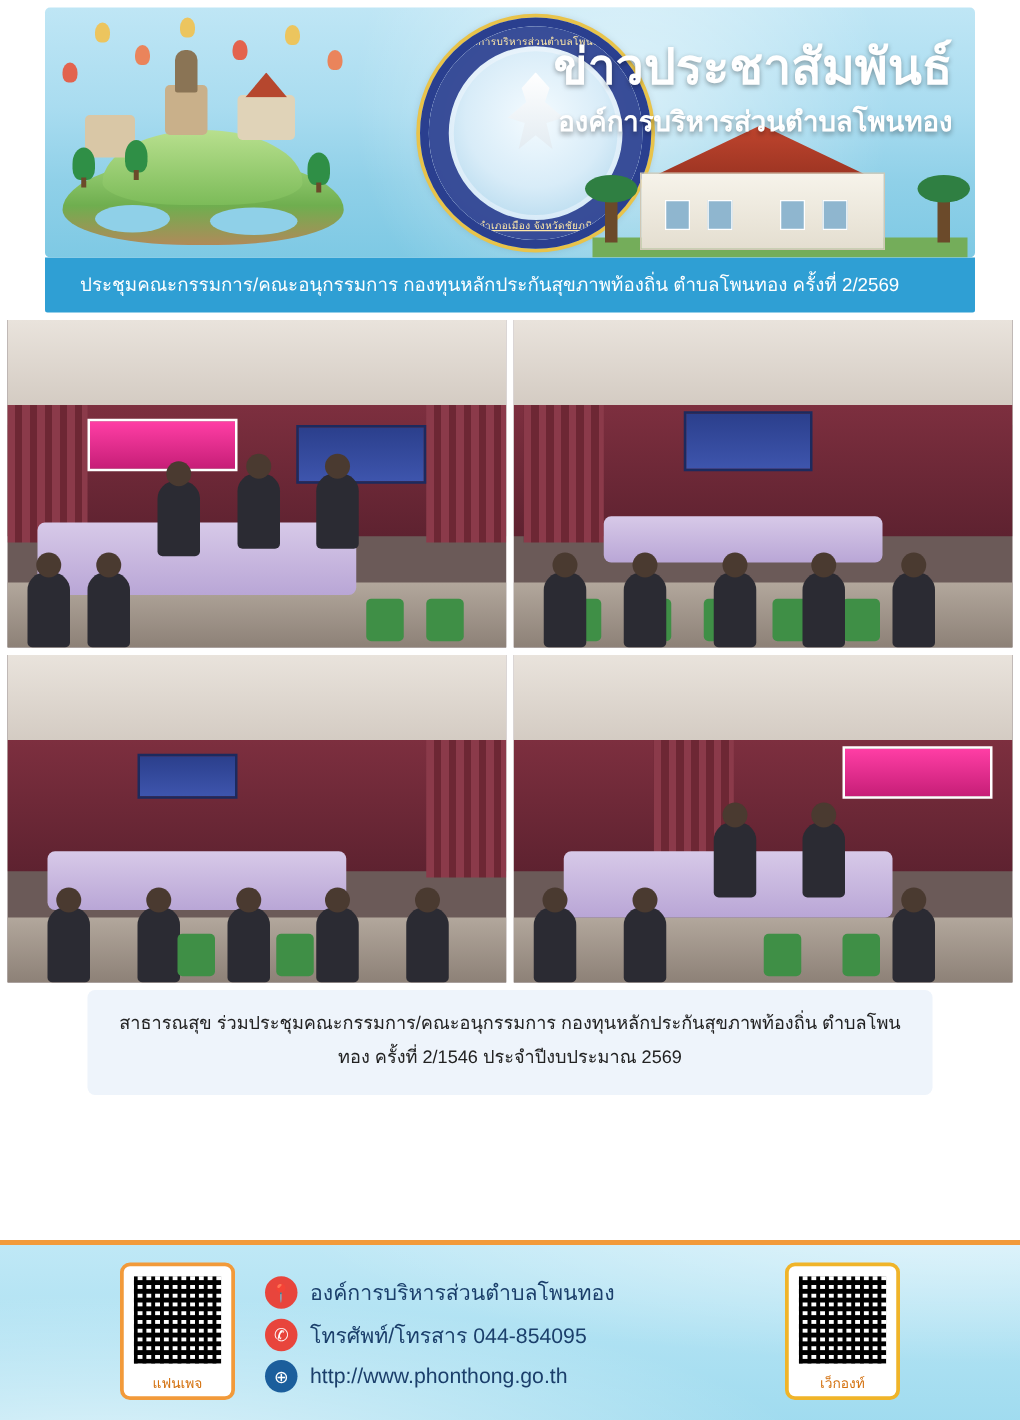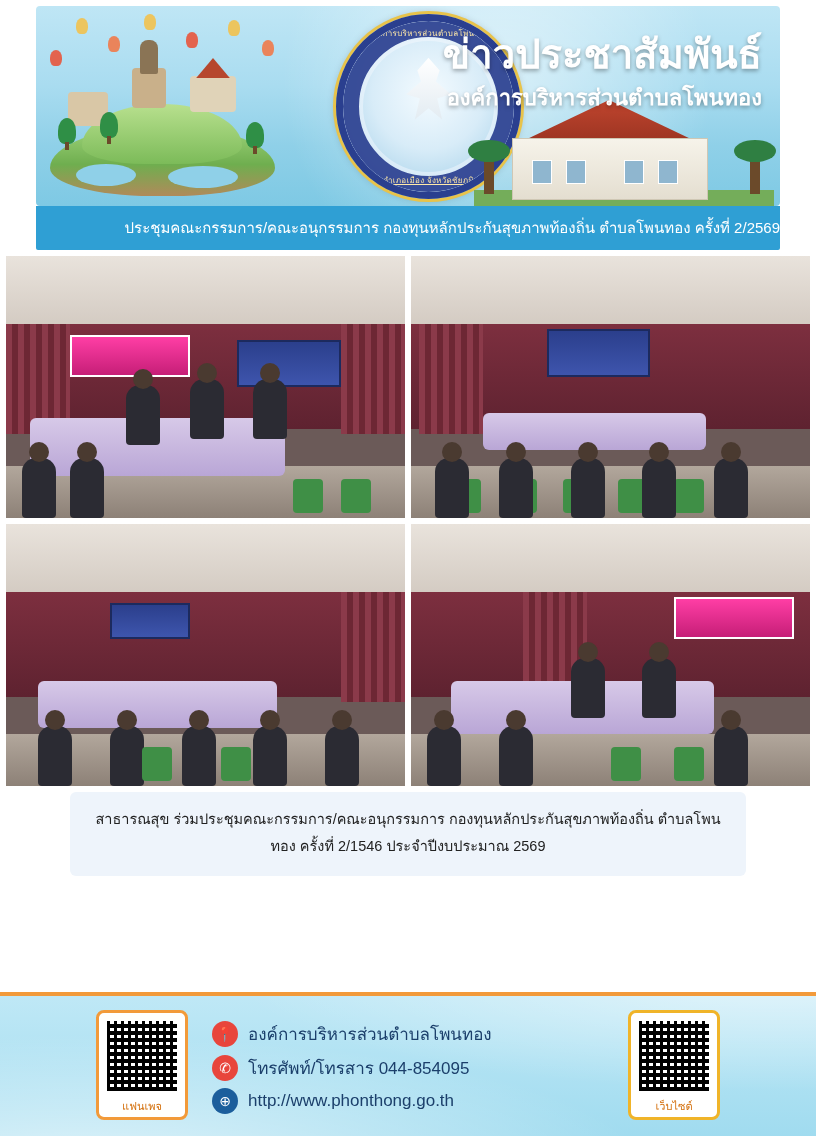--- a/index.html
+++ b/index.html
@@ -108,21 +108,21 @@
   }
   .banner-title .t2 {
     font-size: 22px; font-weight: bold; color: #ffffff; margin-top: 4px;
   }
 
   
   .subtitle-bar {
     margin: 0 36px;
     height: 44px;
     background: #2f9fd4;
-    display: flex; align-items: center; justify-content: flex-end;
+    display: flex; align-items: center; justify-content: flex-start;
     border-radius: 0 0 2px 2px;
     padding-left: 28px;
   }
   .subtitle-bar span {
     color: #ffffff; font-size: 15px;
   }
 
   
   .photos {
     margin: 6px 6px 0 6px;
@@ -387,21 +387,21 @@
   <div class="footer">
     <div class="swoosh"></div>
 
     <div class="qr-card left">
       <div class="qr"></div>
       <div class="qr-label">แฟนเพจ</div>
     </div>
 
     <div class="qr-card right">
       <div class="qr"></div>
-      <div class="qr-label">เว็บไซต์</div>
+      <div class="qr-label">เว็กองท์</div>
     </div>
 
     <div class="footer-info">
       <div class="finfo-row">
         <span class="finfo-icon pin">📍</span>
         <span>องค์การบริหารส่วนตำบลโพนทอง</span>
       </div>
       <div class="finfo-row">
         <span class="finfo-icon phone">✆</span>
         <span>โทรศัพท์/โทรสาร 044-854095</span>

